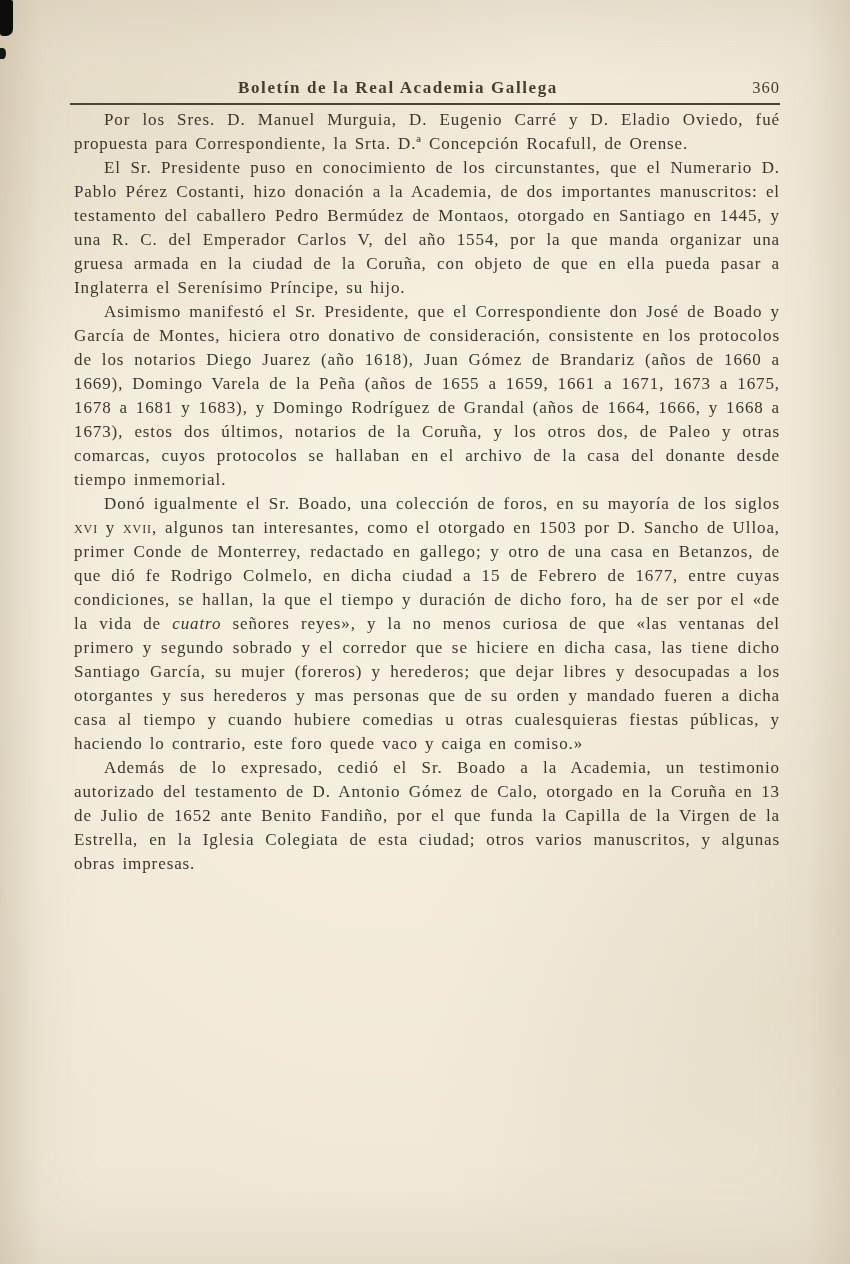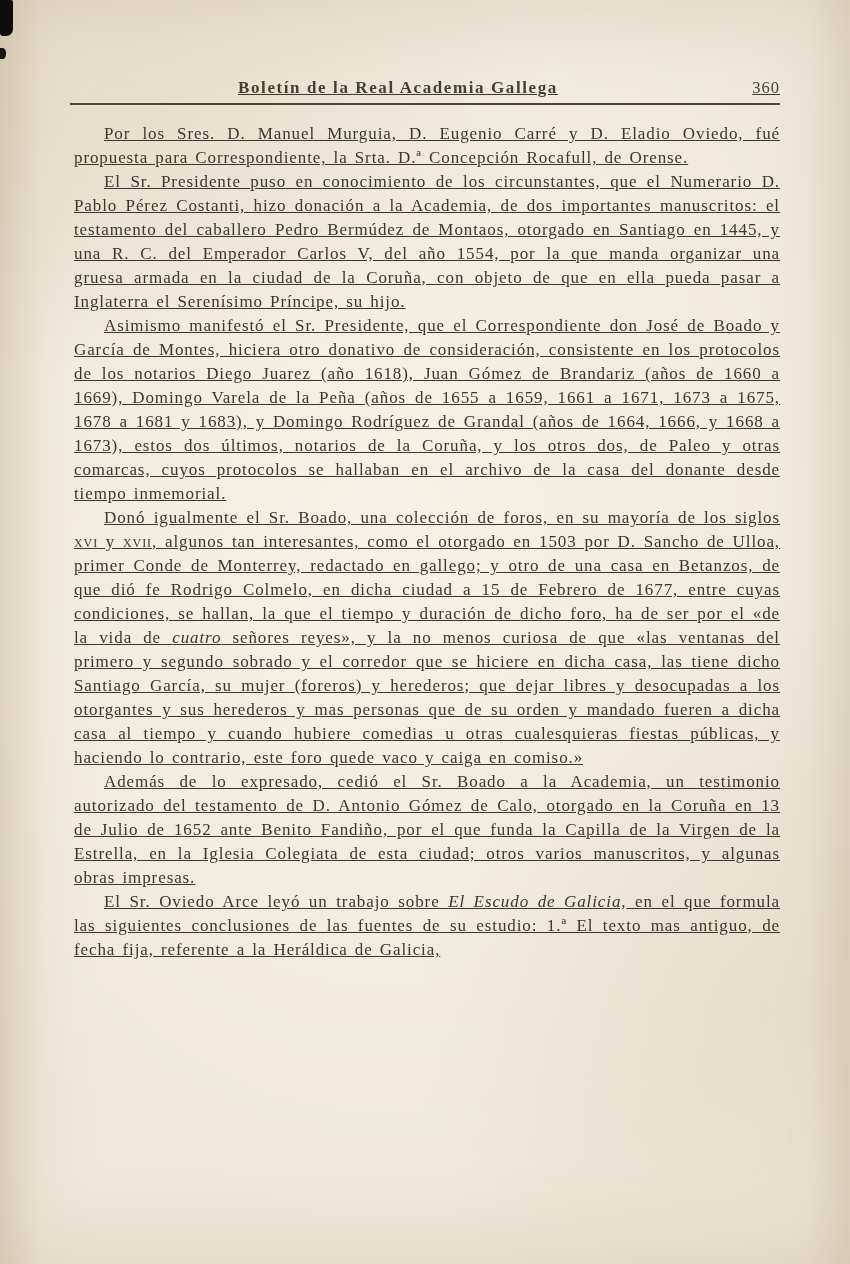--- a/index.html
+++ b/index.html
@@ -29,39 +29,39 @@
     border-radius: 0 2px 7px 3px;
   }
   .artifact-dot {
     position: absolute; left: 0; top: 48px;
     width: 6px; height: 11px;
     background: #17150f;
     border-radius: 0 60% 60% 0;
   }
   .page-header {
     position: absolute; top: 78px; left: 74px; right: 70px;
-    display: flex; align-items: flex-start; text-decoration: underline;
+    display: flex; align-items: flex-start;
   }
   .header-title {
     flex: 1; text-align: center;
     font-size: 17px; font-weight: bold;
     letter-spacing: 1.6px;
     color: #453f2e;
   }
   .page-number {
     width: 58px; text-align: right;
     font-size: 16.5px; letter-spacing: 1px;
     color: #453f2e;
   }
   .header-rule {
     position: absolute; top: 103px; left: 70px; right: 70px;
     height: 0; border-top: 2px solid #4c4534;
   }
   .body-text {
-    position: absolute; top: 122px; left: 74px; right: 70px; text-decoration: underline;
+    position: absolute; top: 108px; left: 74px; right: 70px;
   }
   .body-text p {
     margin: 0;
     text-align: justify;
     text-indent: 30px;
     font-size: 17px;
     line-height: 24px;
     letter-spacing: 0.9px;
     word-spacing: 2px;
     color: #3c372c;
@@ -88,16 +88,15 @@
     <p><span>Por los Sres. D. Manuel Murguia, D. Eugenio Carré y D. Eladio Oviedo, fué propuesta para Correspondiente, la Srta. D.ª Concepción Rocafull, de Orense.</span></p>
 
     <p><span>El Sr. Presidente puso en conocimiento de los circunstantes, que el Numerario D. Pablo Pérez Costanti, hizo donación a la Academia, de dos importantes manuscritos: el testamento del caballero Pedro Bermúdez de Montaos, otorgado en Santiago en 1445, y una R. C. del Emperador Carlos V, del año 1554, por la que manda organizar una gruesa armada en la ciudad de la Coruña, con objeto de que en ella pueda pasar a Inglaterra el Serenísimo Príncipe, su hijo.</span></p>
 
     <p><span>Asimismo manifestó el Sr. Presidente, que el Correspondiente don José de Boado y García de Montes, hiciera otro donativo de consideración, consistente en los protocolos de los notarios Diego Juarez (año 1618), Juan Gómez de Brandariz (años de 1660 a 1669), Domingo Varela de la Peña (años de 1655 a 1659, 1661 a 1671, 1673 a 1675, 1678 a 1681 y 1683), y Domingo Rodríguez de Grandal (años de 1664, 1666, y 1668 a 1673), estos dos últimos, notarios de la Coruña, y los otros dos, de Paleo y otras comarcas, cuyos protocolos se hallaban en el archivo de la casa del donante desde tiempo inmemorial.</span></p>
 
     <p><span>Donó igualmente el Sr. Boado, una colección de foros, en su mayoría de los siglos </span><span class="sc">xvi</span><span> y </span><span class="sc">xvii</span><span>, algunos tan interesantes, como el otorgado en 1503 por D. Sancho de Ulloa, primer Conde de Monterrey, redactado en gallego; y otro de una casa en Betanzos, de que dió fe Rodrigo Colmelo, en dicha ciudad a 15 de Febrero de 1677, entre cuyas condiciones, se hallan, la que el tiempo y duración de dicho foro, ha de ser por el «de la vida de </span><em>cuatro</em><span> señores reyes», y la no menos curiosa de que «las ventanas del primero y segundo sobrado y el corredor que se hiciere en dicha casa, las tiene dicho Santiago García, su mujer (foreros) y herederos; que dejar libres y desocupadas a los otorgantes y sus herederos y mas personas que de su orden y mandado fueren a dicha casa al tiempo y cuando hubiere comedias u otras cualesquieras fiestas públicas, y haciendo lo contrario, este foro quede vaco y caiga en comiso.»</span></p>
 
     <p><span>Además de lo expresado, cedió el Sr. Boado a la Academia, un testimonio autorizado del testamento de D. Antonio Gómez de Calo, otorgado en la Coruña en 13 de Julio de 1652 ante Benito Fandiño, por el que funda la Capilla de la Virgen de la Estrella, en la Iglesia Colegiata de esta ciudad; otros varios manuscritos, y algunas obras impresas.</span></p>
 
-    <p><span>El Sr. Oviedo Arce leyó un trabajo sobre </span><em>El Escudo de Galicia,</em><span> en el que formula las siguientes conclusiones de las fuentes de su estudio: 1.ª El texto mas antiguo, de fecha fija, referente a la Heráldica de Galicia,</span></p>
 
   </main>
 </div>
 
 </body></html>

